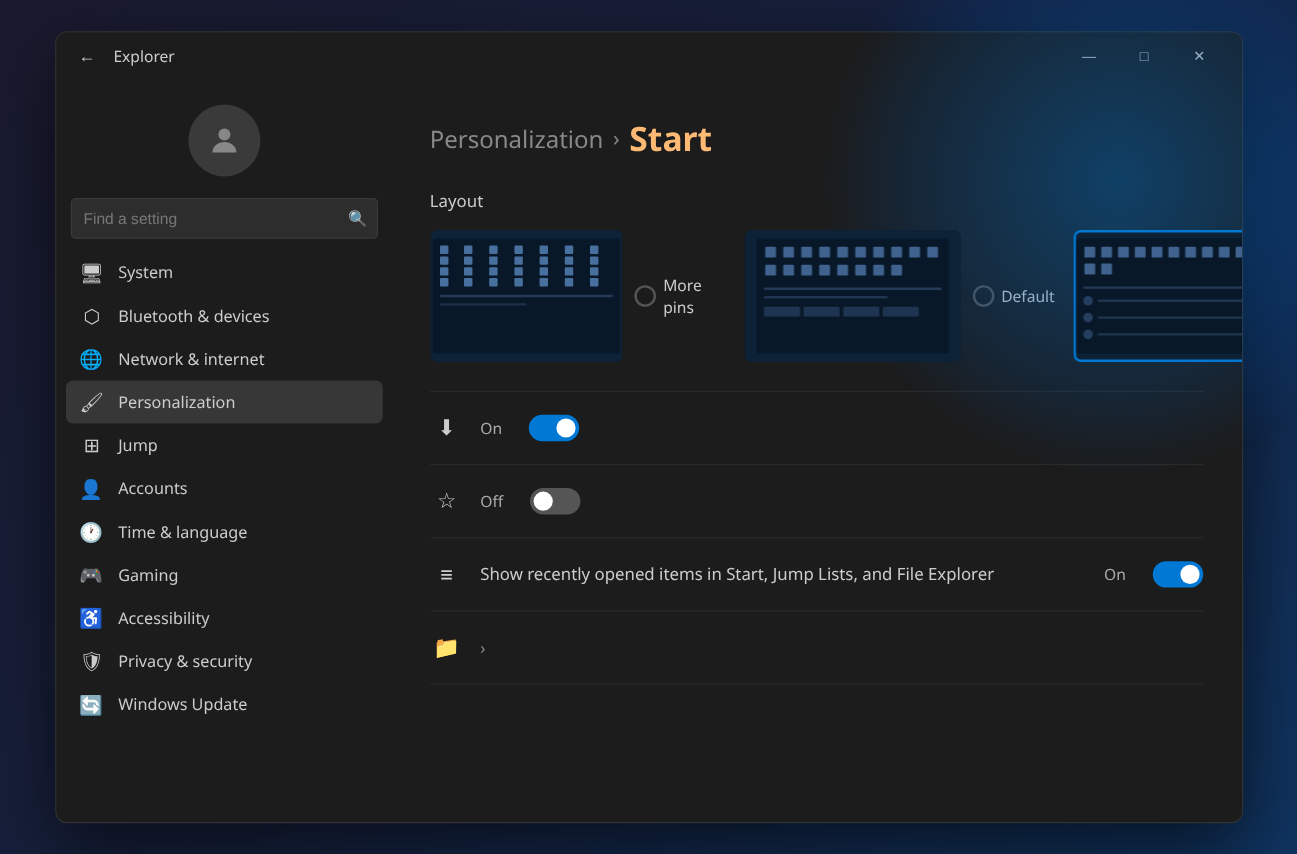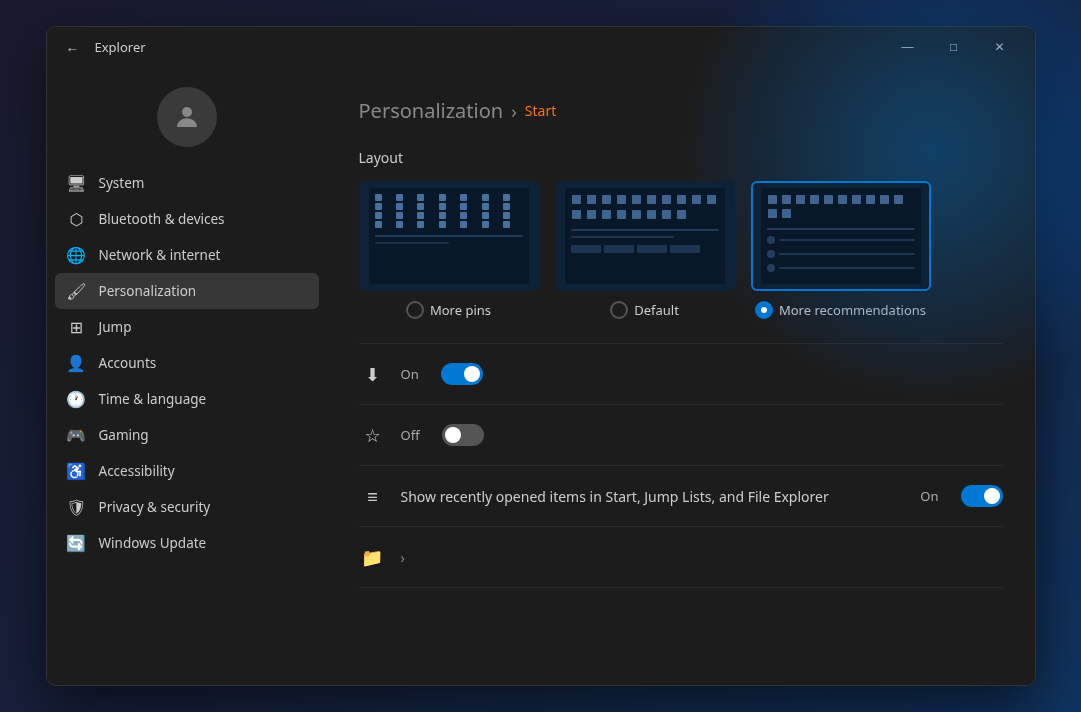--- a/index.html
+++ b/index.html
@@ -202,42 +202,42 @@
       color: #888;
       font-size: 20px;
     }
 
     .breadcrumb-chevron {
       color: #888;
       font-size: 18px;
     }
 
     .breadcrumb-current {
-      color: #f97316;
-      font-size: 14px;
-      font-weight: 400;
+      color: #fdba74;
+      font-size: 28px;
+      font-weight: 700;
     }
 
     .section-title {
       font-size: 14px;
       color: #ccc;
       margin-bottom: 14px;
       font-weight: 400;
     }
 
     
     .layout-options {
       display: flex;
       gap: 16px;
       margin-bottom: 24px;
     }
 
     .layout-option {
       display: flex;
-      flex-direction: column;
+      flex-direction: row;
       align-items: center;
       gap: 10px;
       cursor: pointer;
       justify-content: space-between;
     }
 
     .layout-preview {
       width: 180px;
       height: 110px;
       background: #0d2137;
@@ -432,20 +432,24 @@
   <div class="main-content">
 
     <div class="sidebar">
       <div class="user-avatar">
         <svg viewBox="0 0 24 24" width="30" height="30" fill="#888">
           <circle cx="12" cy="8" r="4"></circle>
           <path d="M4 20c0-4 3.6-7 8-7s8 3 8 7"></path>
         </svg>
       </div>
 
+      <div class="search-box">
+        <input class="search-input" type="text" placeholder="Find a setting" style="">
+        <span class="search-icon-wrap">🔍</span>
+      </div>
 
       <div id="nav-items-container">
           <div class="nav-item">
     <span class="nav-icon">🖥</span>
     <span>System</span>
   </div>
           <div class="nav-item">
     <span class="nav-icon">⬡</span>
     <span>Bluetooth &amp; devices</span>
   </div>

